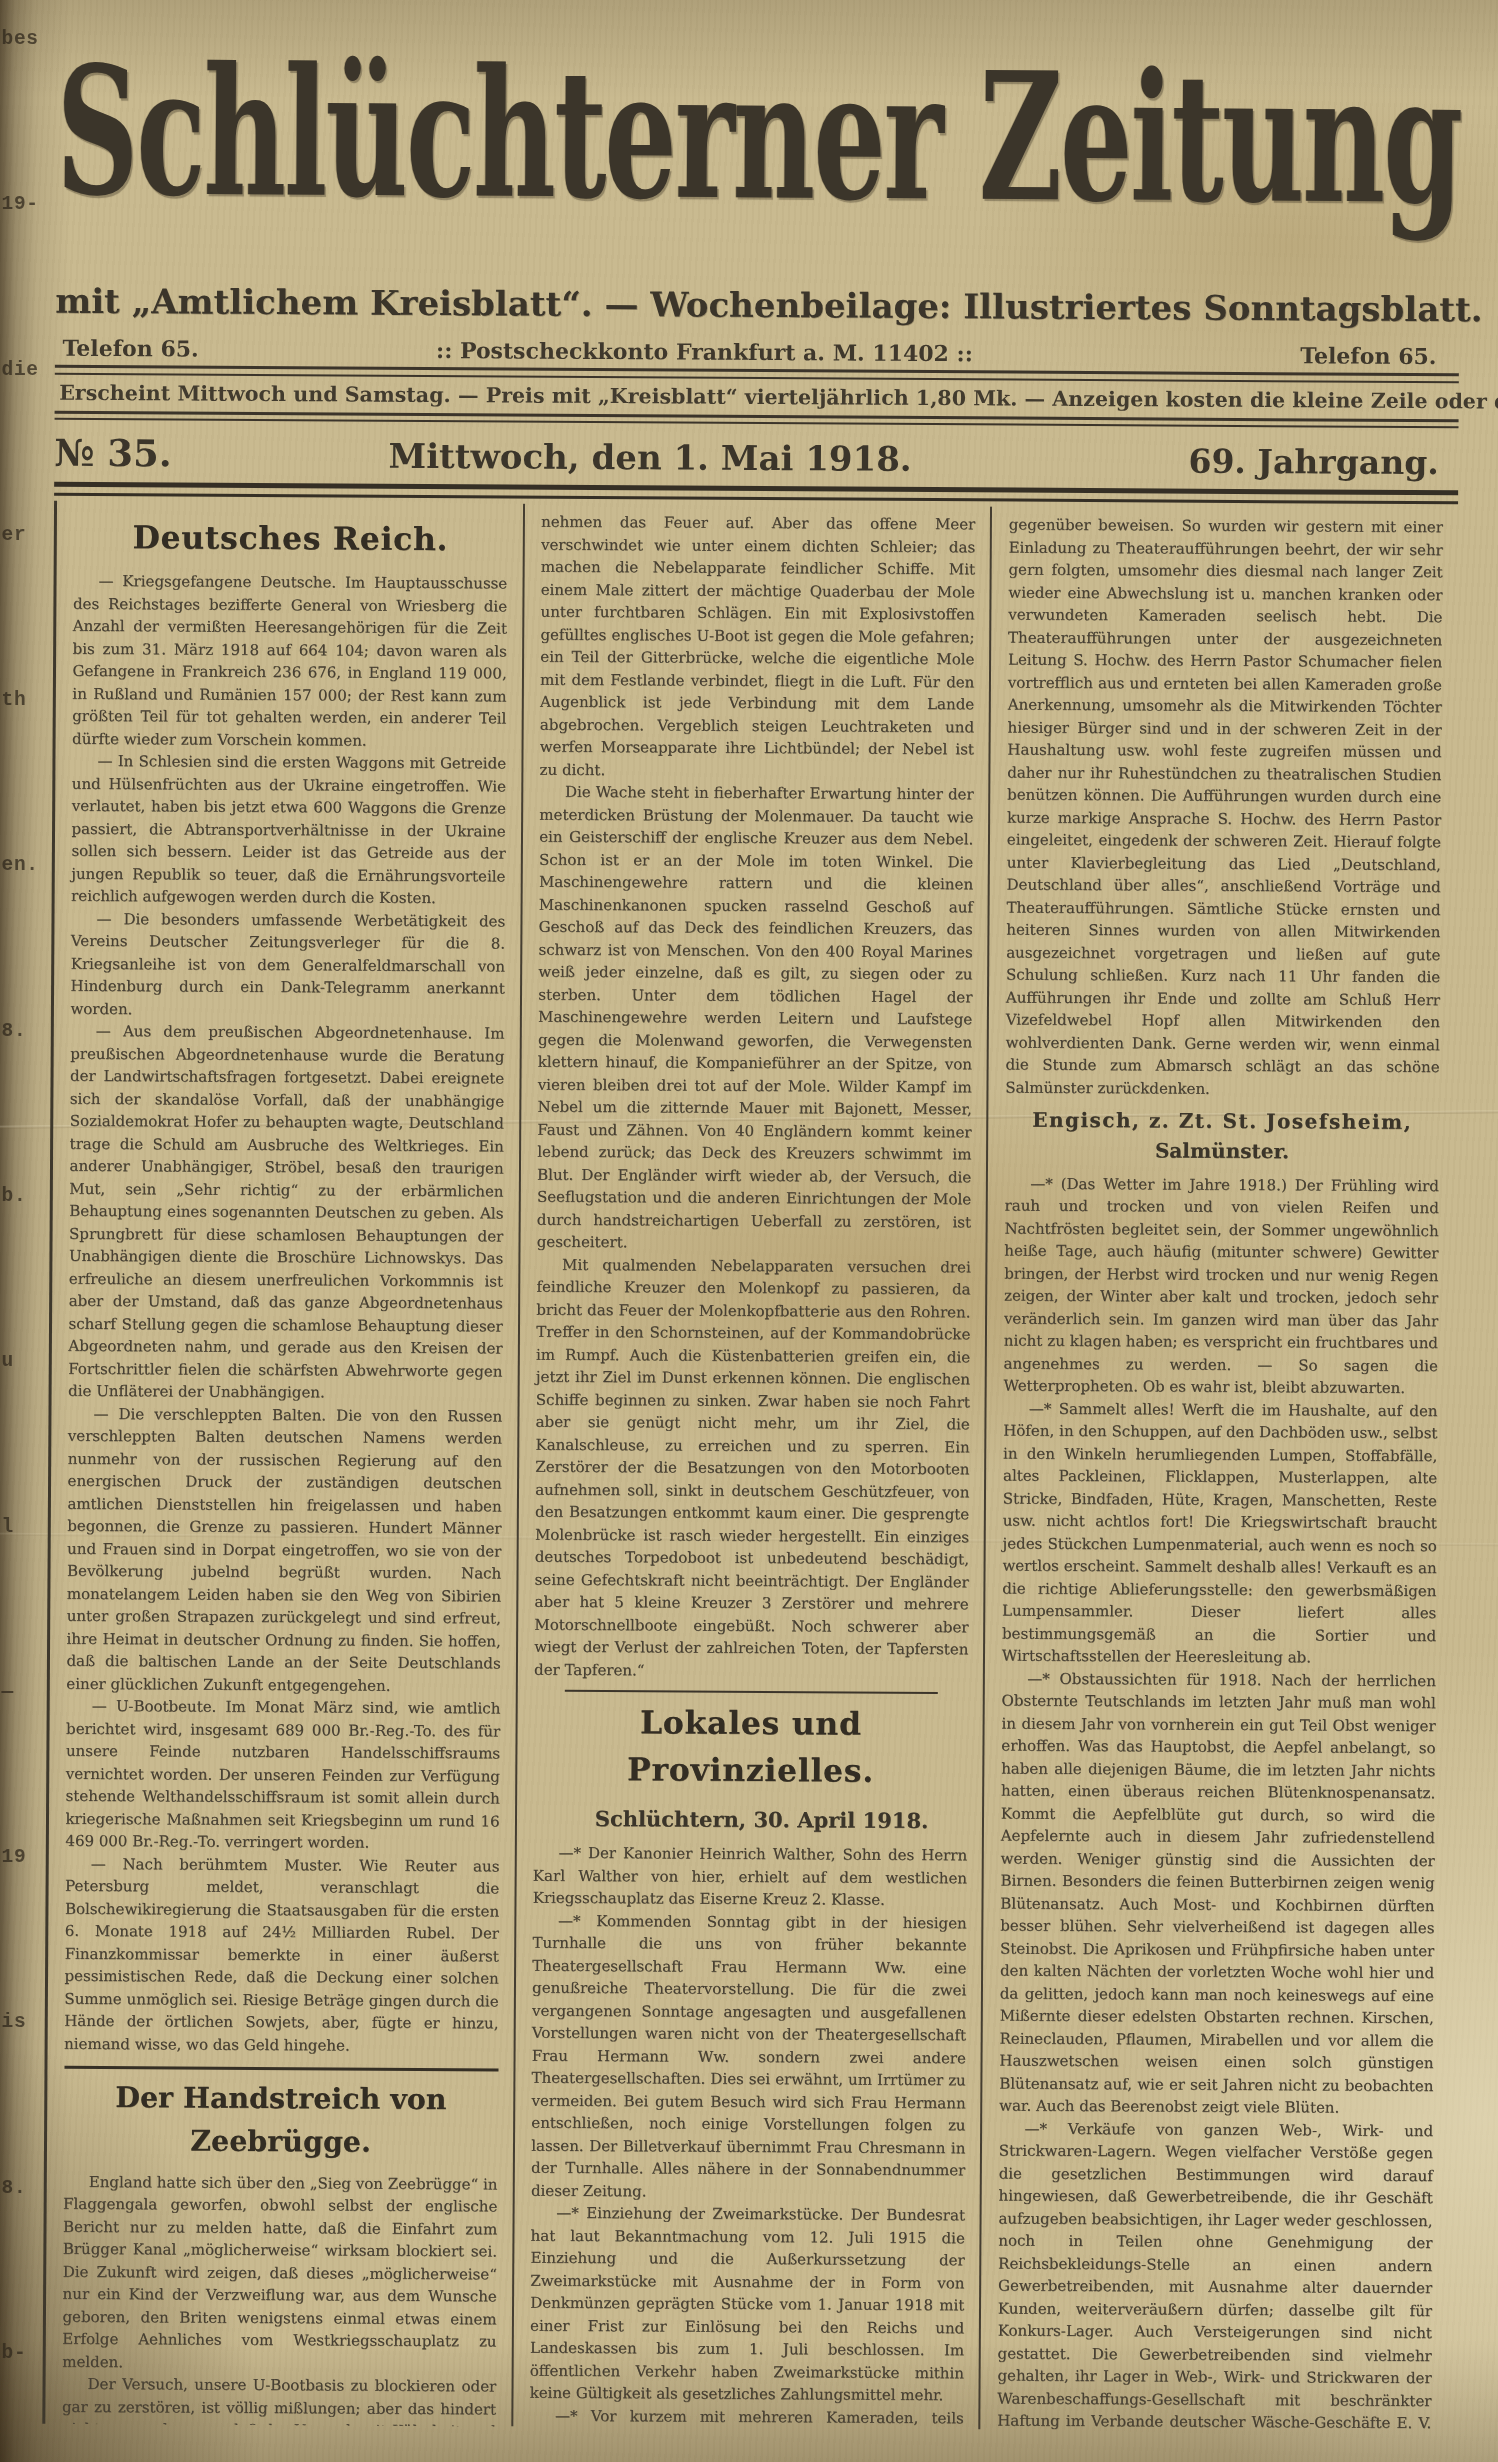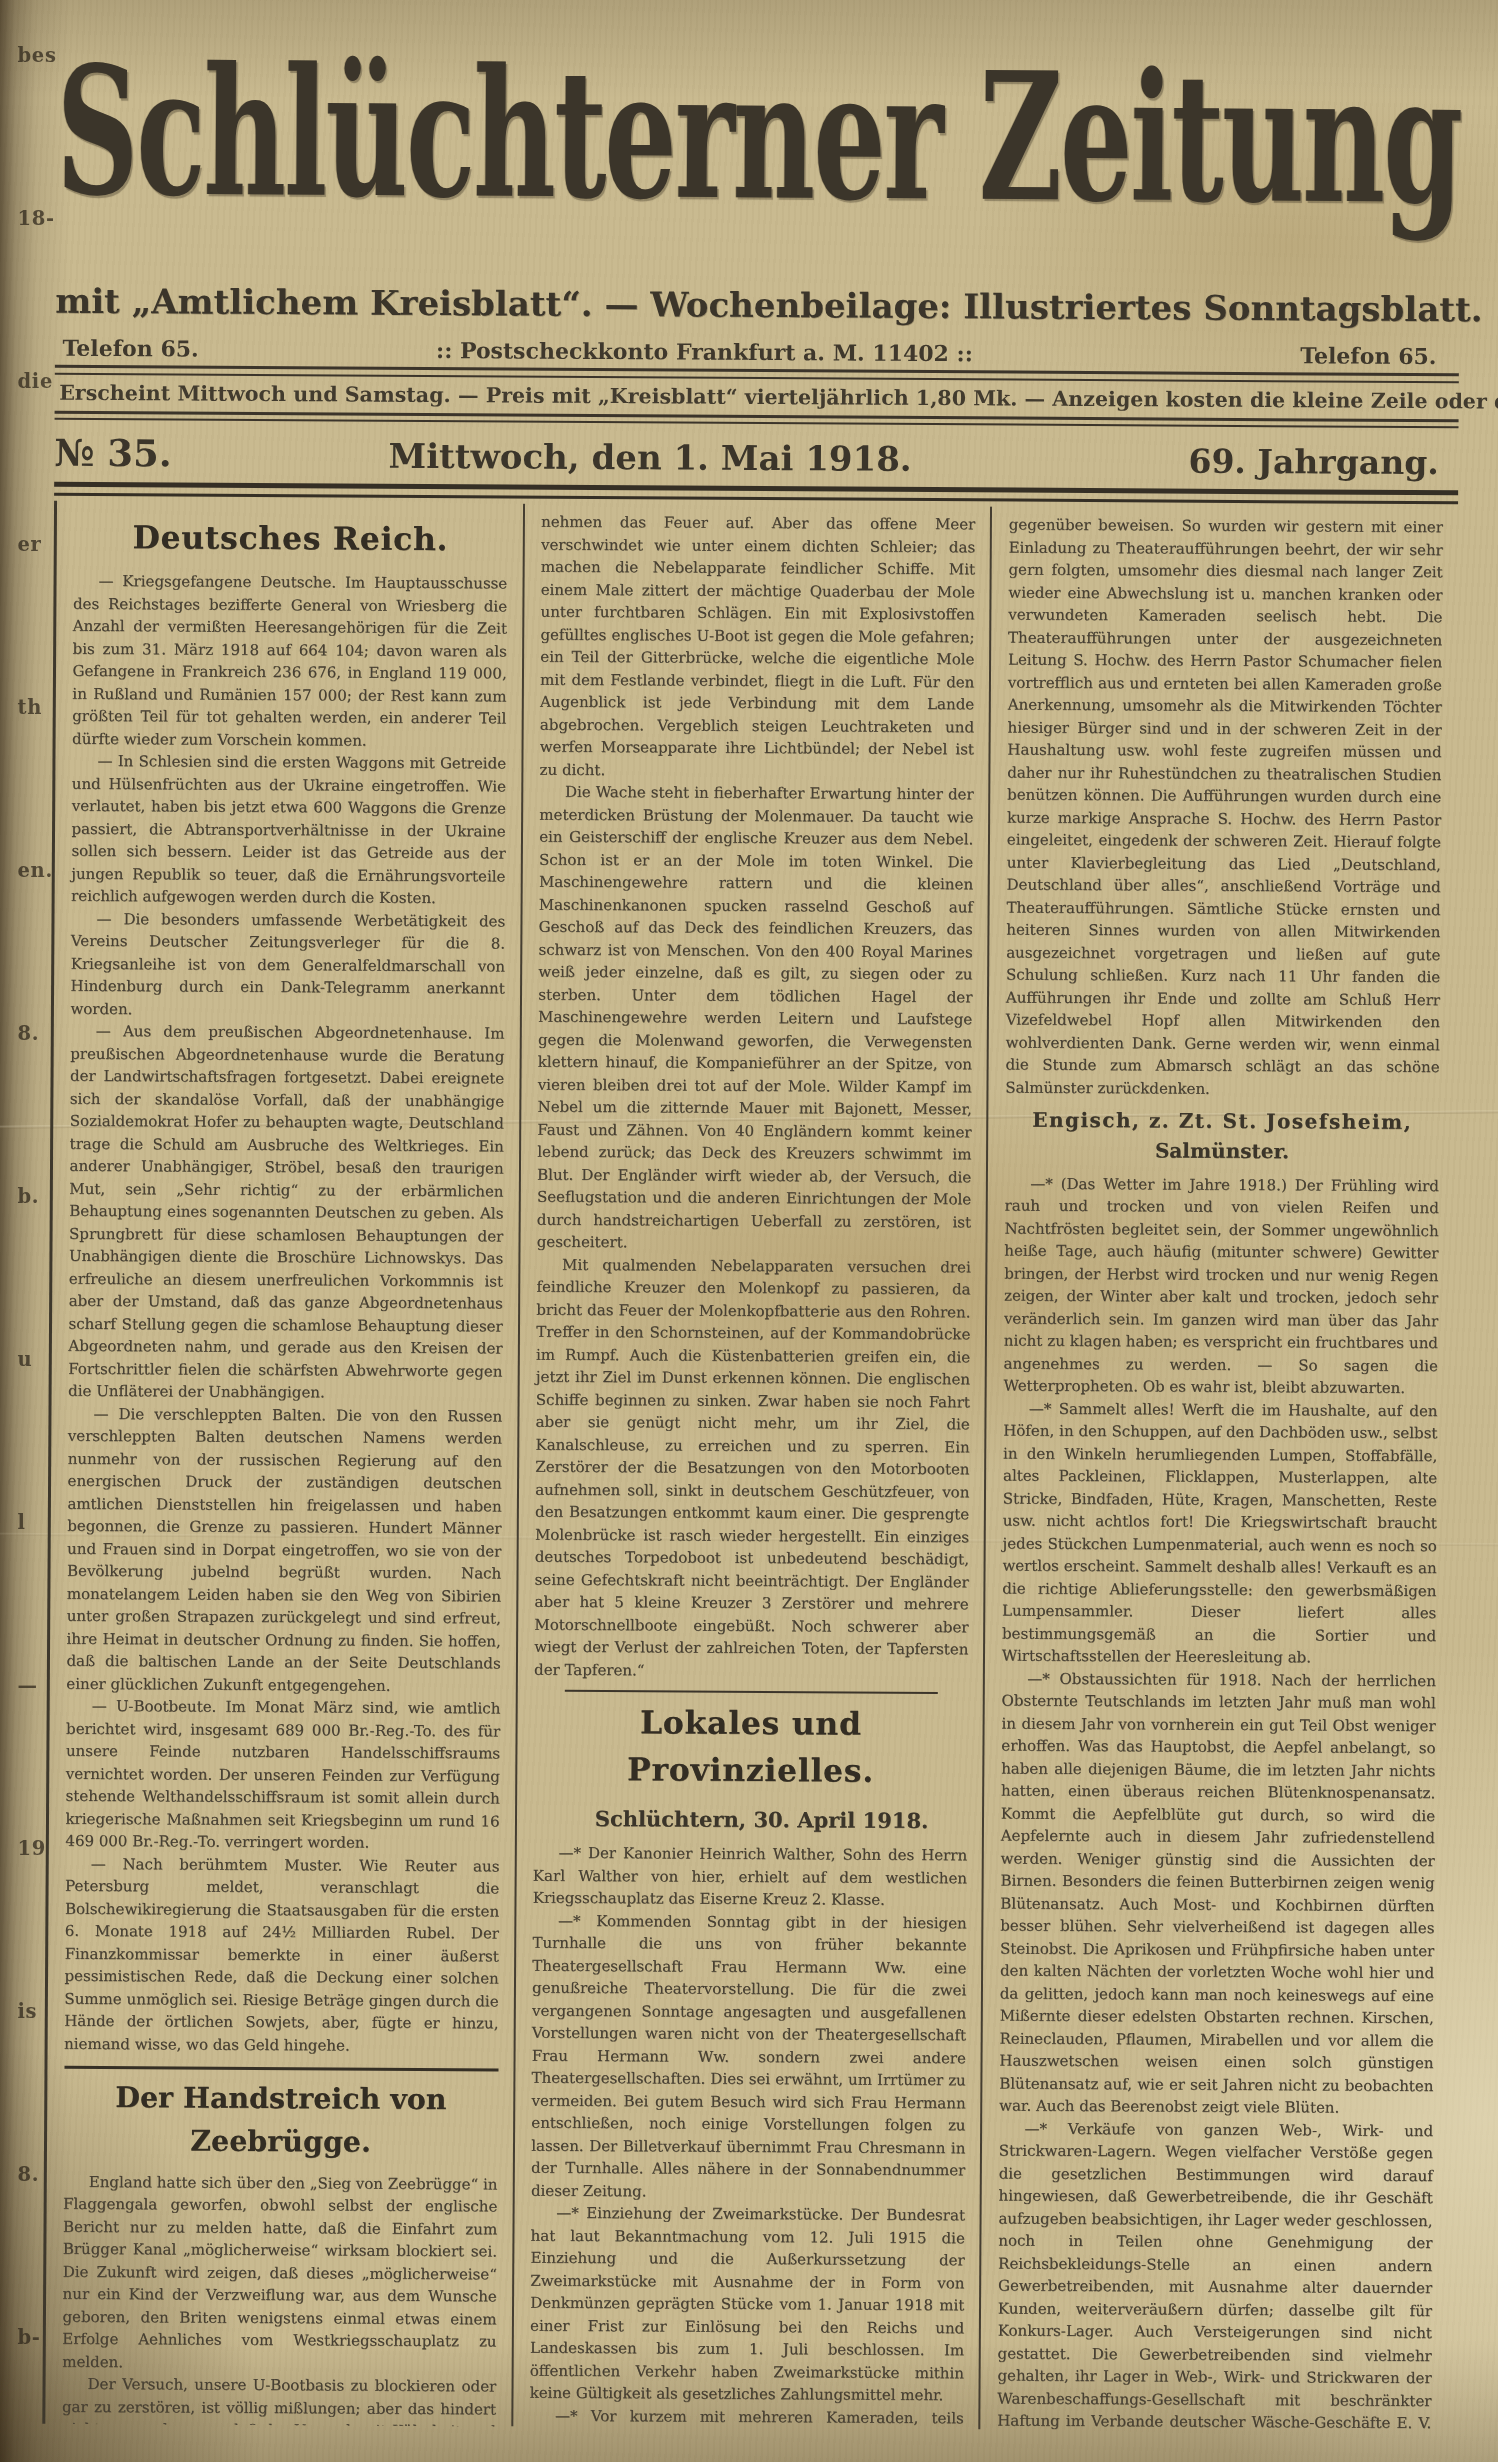--- a/index.html
+++ b/index.html
@@ -22,22 +22,22 @@
       #c9ba90;
     color:#453e32;
   }
   .crease{position:absolute;left:0;right:0;height:3px;pointer-events:none;
     background:linear-gradient(to bottom, rgba(250,244,220,0.45), rgba(92,72,40,0.35));opacity:.55;}
   .crease.c1{top:1118px;transform:rotate(-0.6deg);}
   .crease.c2{top:1538px;transform:rotate(0.4deg);opacity:.3;}
   .gutter{position:absolute;left:0;top:0;width:52px;height:100%;z-index:3;}
   .gutter-frags{display:flex;flex-direction:column;justify-content:space-between;
     height:96%;padding:30px 0 0 1.5px;box-sizing:border-box;}
-  .gutter-frag{margin:16px;font-size:19.5px;font-weight:bold;color:rgba(48,40,28,0.75);
-    letter-spacing:0.7px;line-height:1;}
+  .gutter-frag{margin:0;font-size:19.5px;font-weight:bold;color:rgba(48,40,28,0.75);
+    letter-spacing:0.7px;line-height:1;font-family:Liberation Mono, monospace;}
   .sheet{
     position:absolute;left:57px;top:21px;width:1404px;height:2428px;
     transform:rotate(0.35deg);transform-origin:50% 0;
   }
   
   .masthead{
     margin:25.5px 0 0 0;text-align:center;font-weight:bold;color:#3b352a;
     font-size:114px;line-height:1;height:219px;
     transform:scaleY(1.55);transform-origin:top center;
     letter-spacing:-2.2px;white-space:nowrap;
@@ -80,21 +80,21 @@
   .signature .sig1{letter-spacing:1.5px;}
 </style>
 </head>
 <body>
 
 <div class="page">
 
   <div class="gutter">
     <div class="gutter-frags">
         <p class="gutter-frag">bes</p>
-        <p class="gutter-frag">18-</p>
+        <p class="gutter-frag">19-</p>
         <p class="gutter-frag">die</p>
         <p class="gutter-frag">er</p>
         <p class="gutter-frag">th</p>
         <p class="gutter-frag">en.</p>
         <p class="gutter-frag">8.</p>
         <p class="gutter-frag">b.</p>
         <p class="gutter-frag">u</p>
         <p class="gutter-frag">l</p>
         <p class="gutter-frag">—</p>
         <p class="gutter-frag">19</p>

